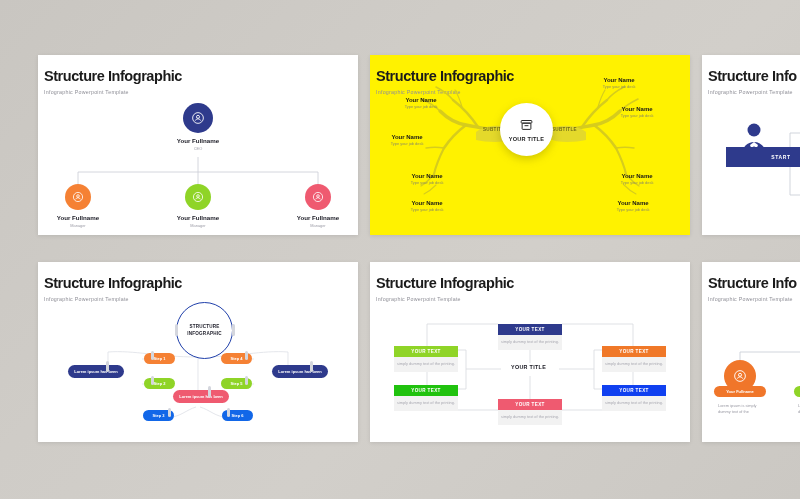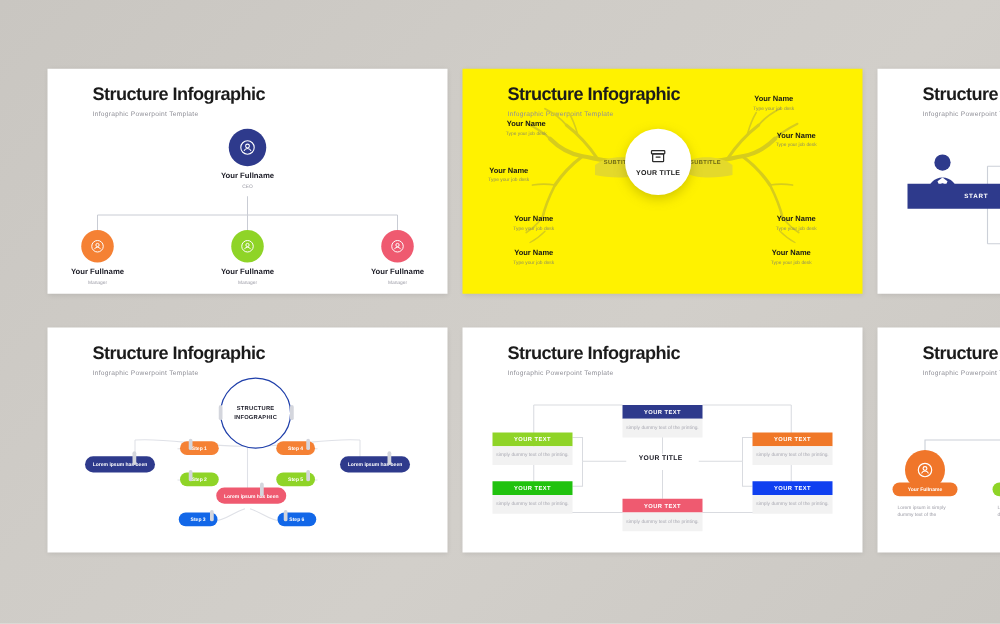--- a/index.html
+++ b/index.html
@@ -17,21 +17,21 @@
     position:absolute;background:#ffffff;overflow:hidden;
     box-shadow:0 1px 4px rgba(0,0,0,.10);
   }
   .s1{left:38px;  top:55px;  width:320px;height:180px;}
   .s2{left:370px; top:55px;  width:320px;height:180px;background:#fff200;}
   .s3{left:702px; top:55px;  width:150px;height:180px;}
   .s4{left:38px;  top:262px; width:320px;height:180px;}
   .s5{left:370px; top:262px; width:320px;height:180px;}
   .s6{left:702px; top:262px; width:150px;height:180px;}
 
-  .hdr{position:absolute;left:36px;top:14px;}
+  .hdr{position:absolute;left:6px;top:14px;}
   .hdr .ttl{
     font-size:14.5px;font-weight:bold;color:#1b1b1b;letter-spacing:-.45px;
     white-space:nowrap;line-height:1;
   }
   .hdr .sub{
     margin-top:5px;font-size:5.3px;color:#8e8e96;letter-spacing:.25px;
     white-space:nowrap;
   }
 
   svg{display:block;overflow:visible;}

